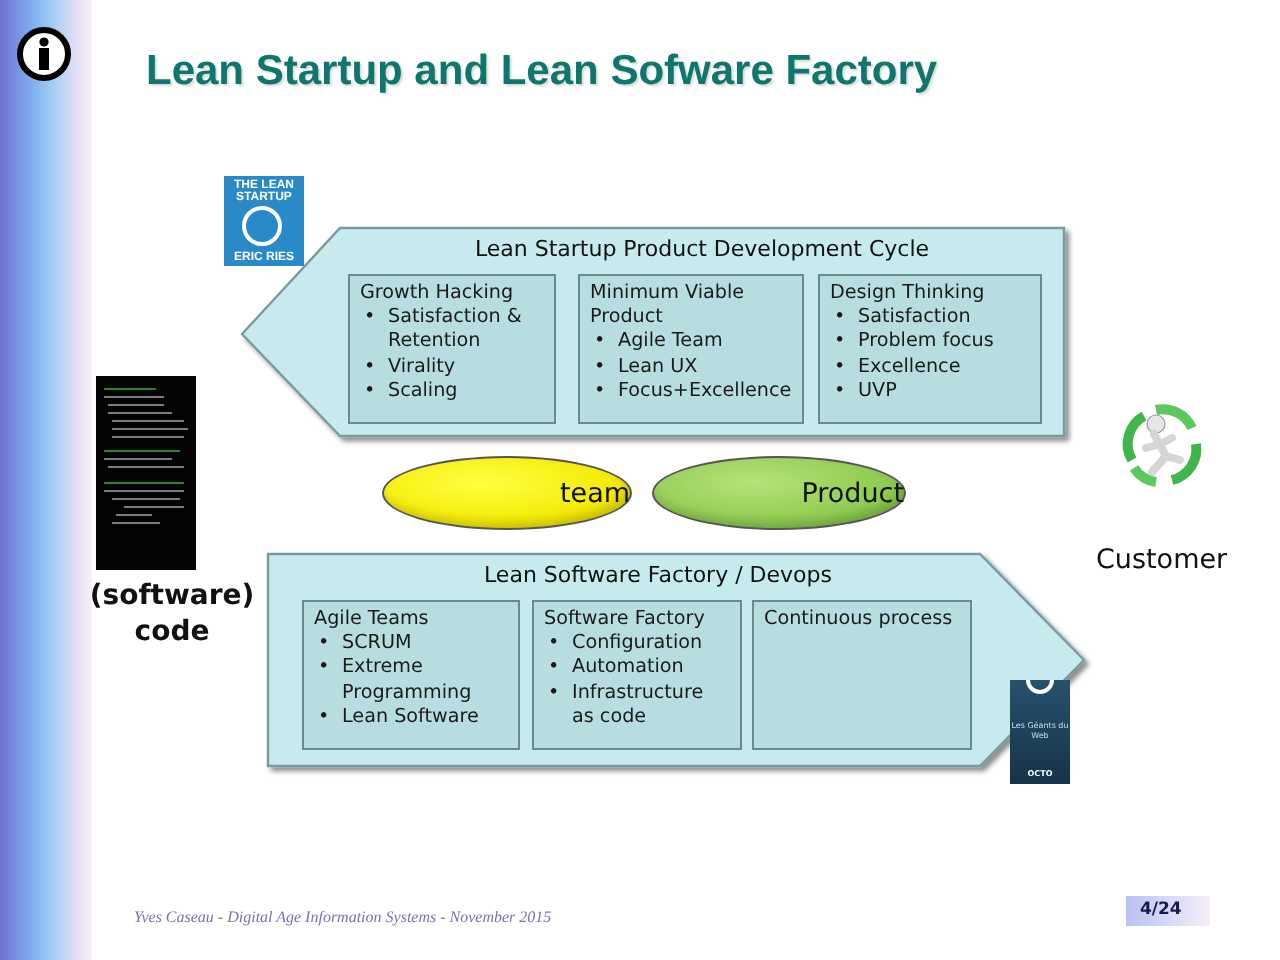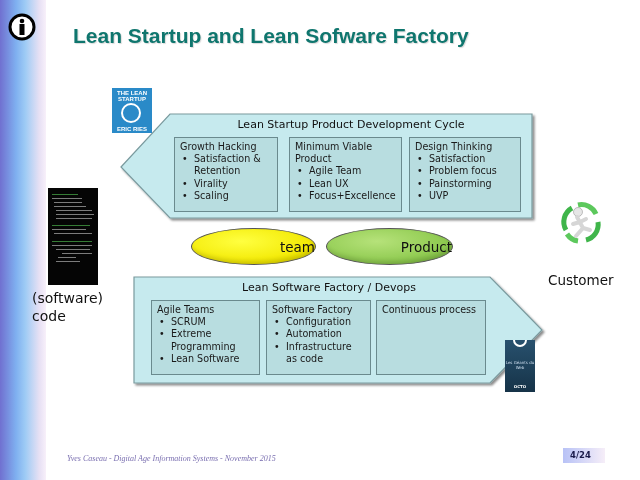--- a/index.html
+++ b/index.html
@@ -12,21 +12,21 @@
   .box-title { position:absolute; font-size:11px; color:#111; white-space:nowrap; text-align:center; }
   .inner { position:absolute; background:#b8dde0; border:1px solid #6a8a8e; font-size:9.6px; line-height:12.2px; color:#1a1a1a; padding:3px 5px; box-sizing:border-box; }
   .inner ul { margin:0; padding:0; list-style:none; }
   .inner li { padding-left:14px; position:relative; }
   .inner li::before { content:"•"; position:absolute; left:2px; }
   .ellipse { position:absolute; border-radius:50%; border:1px solid #555; display:flex; align-items:center; justify-content:flex-end; font-size:13.5px; color:#111; box-shadow:inset -2px -3px 4px rgba(0,0,0,0.15); }
   .team { left:191px; top:228px; width:123px; height:35px; background:radial-gradient(ellipse at 40% 35%, #ffff40, #f2e800 70%, #d8cc00); }
   .product { left:326px; top:228px; width:125px; height:35px; background:radial-gradient(ellipse at 40% 35%, #b6e27a, #8bc84c 70%, #6fa83a); }
   .code-img { position:absolute; left:48px; top:188px; width:50px; height:97px; background:#050505; overflow:hidden; }
   .code-line { position:absolute; height:1px; background:#3c6; opacity:0.6; }
-  .code-label { position:absolute; left:32px; top:289px; width:86px; font-size:14px; line-height:18px; color:#111; }
+  .code-label { position:absolute; left:43px; top:289px; width:86px; text-align:center; font-size:14px; line-height:18px; color:#111;font-weight:bold; }
   .book1 { position:absolute; left:112px; top:88px; width:40px; height:45px; background:#2a8ac8; color:#fff; font-family:"Liberation Sans", sans-serif; font-weight:bold; font-size:6px; line-height:6px; text-align:center; overflow:hidden; }
   .book1 .ring { position:absolute; left:9px; top:15px; width:20px; height:20px; border-radius:50%; border:2px solid #fff; box-sizing:border-box; }
   .book1 .author { position:absolute; left:0; right:0; bottom:1px; font-size:6px; }
   .book2 { position:absolute; left:505px; top:340px; width:30px; height:52px; background:linear-gradient(#28516e, #163348); overflow:hidden; }
   .book2 .ring { position:absolute; left:8px; top:-7px; width:14px; height:14px; border-radius:50%; border:2px solid #fff; box-sizing:border-box; }
   .book2 .t { position:absolute; left:0; right:0; top:20px; text-align:center; color:#cde; font-size:4px; line-height:5px; }
   .book2 .p { position:absolute; left:0; right:0; bottom:3px; text-align:center; color:#fff; font-size:4px; font-weight:bold; }
   .customer-icon { position:absolute; left:558px; top:200px; width:45px; height:45px; }
   .customer-label { position:absolute; left:548px; top:272px; font-size:13.5px; color:#111; }
   .footer { position:absolute; left:67px; top:454px; font-size:8px; font-style:italic; color:#7a6fb0; white-space:nowrap;font-family:Liberation Serif, serif; }
@@ -80,21 +80,21 @@
     <li>Lean UX</li>
     <li>Focus+Excellence</li>
   </ul>
 </div>
 
 <div class="inner" style="left:409px; top:137px; width:112px; height:75px;">
   <div>Design Thinking</div>
   <ul>
     <li>Satisfaction</li>
     <li>Problem focus</li>
-    <li>Painstorming</li>
+    <li>Excellence</li>
     <li>UVP</li>
   </ul>
 </div>
 
 <div class="code-img">
   <div class="code-line" style="left:4px; top:6px; width:26px; background:#5c5;"></div>
   <div class="code-line" style="left:4px; top:10px; width:30px; background:#ccc;"></div>
   <div class="code-line" style="left:6px; top:14px; width:28px; background:#ccc;"></div>
   <div class="code-line" style="left:6px; top:18px; width:32px; background:#ccc;"></div>
   <div class="code-line" style="left:8px; top:22px; width:36px; background:#ccc;"></div>

